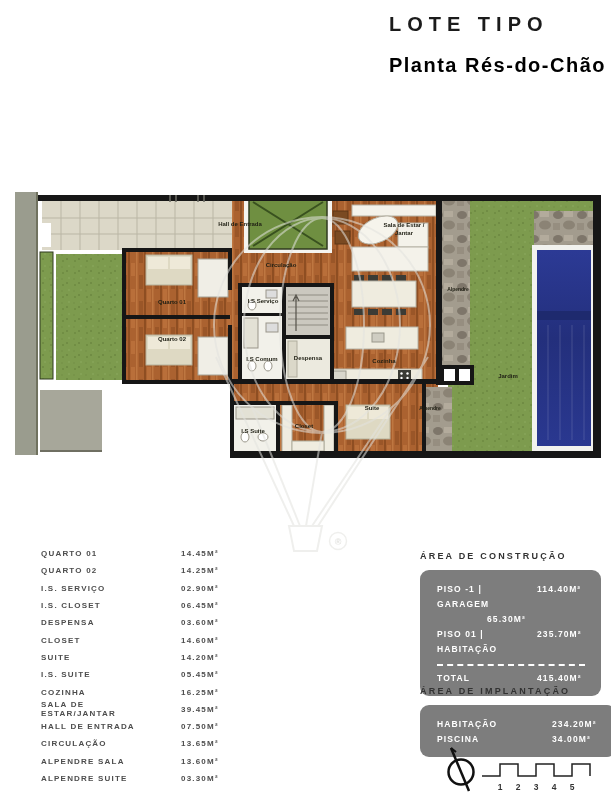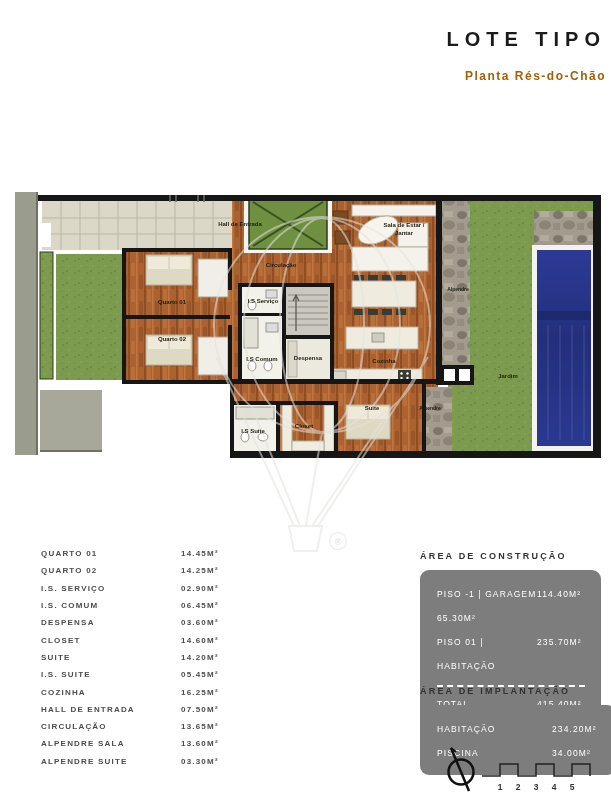--- a/index.html
+++ b/index.html
@@ -1,35 +1,35 @@
 <!DOCTYPE html>
 <html><head>
 <meta charset="utf-8">
 <style>
   html,body{margin:0;padding:0;background:#ffffff;}
   #page{position:relative;width:611px;height:800px;background:#ffffff;overflow:hidden;
         font-family:"Liberation Sans",sans-serif;}
   
-  .header{position:absolute;top:28px;right:5px;text-align:right;}
+  .header{position:absolute;top:13px;right:5px;text-align:left;}
   .title{font-size:20px;font-weight:bold;letter-spacing:6px;color:#1b1b1b;white-space:nowrap;}
-  .subtitle{margin-top:18px;font-size:12px;font-weight:bold;letter-spacing:1.5px;color:#a16207;white-space:nowrap;}
+  .subtitle{margin-top:18px;font-size:20px;font-weight:bold;letter-spacing:1.5px;color:#000000;white-space:nowrap;}
   
   .plan{position:absolute;left:0;top:185px;width:611px;height:370px;}
   .plan svg{display:block;}
   
   .areas{position:absolute;left:41px;top:545px;width:197px;color:#4d4d4d;}
   .tbl-title{font-size:9px;font-weight:bold;letter-spacing:2.2px;color:#323232;margin:0 0 9px 0;}
   .arow{display:flex;height:17.3px;align-items:center;font-size:8px;font-weight:bold;letter-spacing:1.2px;}
   .arow .lbl{flex:1;}
   .arow .val{width:57px;text-align:left;margin-left:36px;}
   
   .construction{position:absolute;left:420px;top:551px;width:181px;}
   .implantation{position:absolute;left:420px;top:686px;width:196px;}
   .gbox{background:#7d7d7d;border-radius:9px;margin-top:9px;padding:12px 10px 10px 17px;color:#ffffff;}
-  .brow{display:flex;font-size:8.5px;font-weight:normal;letter-spacing:1.1px;line-height:24px;}
+  .brow{display:flex;font-size:8.5px;font-weight:bold;letter-spacing:1.1px;line-height:15px;justify-content:center;}
   .brow .lbl{flex:1;}
   .brow .val{width:54px;text-align:left;}
   .dash{border-top:2px dashed #ffffff;margin:7px 6px 5px 0;}
   
   .compass-scale{position:absolute;left:436px;top:742px;}
 </style>
 </head>
 <body>
 
 <div id="page">
@@ -251,21 +251,21 @@
       </div>
     <div class="arow">
         <span class="lbl">QUARTO 02</span>
         <span class="val">14.25M²</span>
       </div>
     <div class="arow">
         <span class="lbl">I.S. SERVIÇO</span>
         <span class="val">02.90M²</span>
       </div>
     <div class="arow">
-        <span class="lbl">I.S. COMUM</span>
+        <span class="lbl">I.S. CLOSET</span>
         <span class="val">06.45M²</span>
       </div>
     <div class="arow">
         <span class="lbl">DESPENSA</span>
         <span class="val">03.60M²</span>
       </div>
     <div class="arow">
         <span class="lbl">CLOSET</span>
         <span class="val">14.60M²</span>
       </div>
@@ -273,20 +273,24 @@
         <span class="lbl">SUITE</span>
         <span class="val">14.20M²</span>
       </div>
     <div class="arow">
         <span class="lbl">I.S. SUITE</span>
         <span class="val">05.45M²</span>
       </div>
     <div class="arow">
         <span class="lbl">COZINHA</span>
         <span class="val">16.25M²</span>
+      </div>
+    <div class="arow">
+        <span class="lbl">SALA DE ESTAR/JANTAR</span>
+        <span class="val">39.45M²</span>
       </div>
     <div class="arow">
         <span class="lbl">HALL DE ENTRADA</span>
         <span class="val">07.50M²</span>
       </div>
     <div class="arow">
         <span class="lbl">CIRCULAÇÃO</span>
         <span class="val">13.65M²</span>
       </div>
     <div class="arow">

